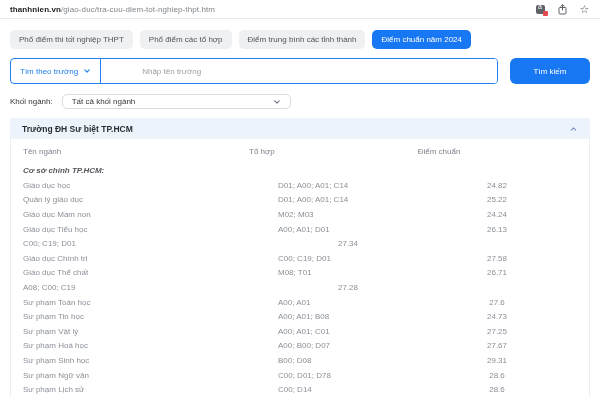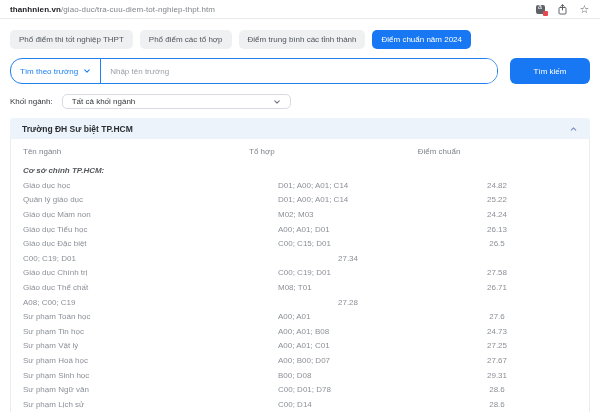--- a/index.html
+++ b/index.html
@@ -44,23 +44,24 @@
     font-family: "Liberation Sans", sans-serif;
   }
   .tab.active { background: #1877f2; color: #ffffff; }
 
   
   .search-row { display: flex; gap: 12px; padding: 9px 10px 0; }
   .search-box {
     flex: 1;
     display: flex;
     border: 1px solid #2080f0;
-    border-radius: 12px;
+    border-radius: 4px;
     height: 26px;
     overflow: hidden;
+    gap: 32px;
   }
   .filter-toggle {
     display: flex; align-items: center; gap: 5px;
     padding: 0 9px;
     height: 100%;
     color: #2080f0;
     font-size: 8px;
     border-right: 1px solid #2080f0;
     cursor: pointer;
     white-space: nowrap;
@@ -208,25 +209,20 @@
           <div class="c1">Giáo dục Mầm non</div>
           <div class="c2">M02; M03</div>
           <div class="c3">24.24</div>
         </div>
         <div class="trow">
           <div class="c1">Giáo dục Tiểu học</div>
           <div class="c2">A00; A01; D01</div>
           <div class="c3">26.13</div>
         </div>
         <div class="trow">
-          <div class="c1">Giáo dục Đặc biệt</div>
-          <div class="c2">C00; C15; D01</div>
-          <div class="c3">26.5</div>
-        </div>
-        <div class="trow">
           <div class="c2">C00; C19; D01</div>
           <div class="c3">27.34</div>
         </div>
         <div class="trow">
           <div class="c1">Giáo dục Chính trị</div>
           <div class="c2">C00; C19; D01</div>
           <div class="c3">27.58</div>
         </div>
         <div class="trow">
           <div class="c1">Giáo dục Thể chất</div>

